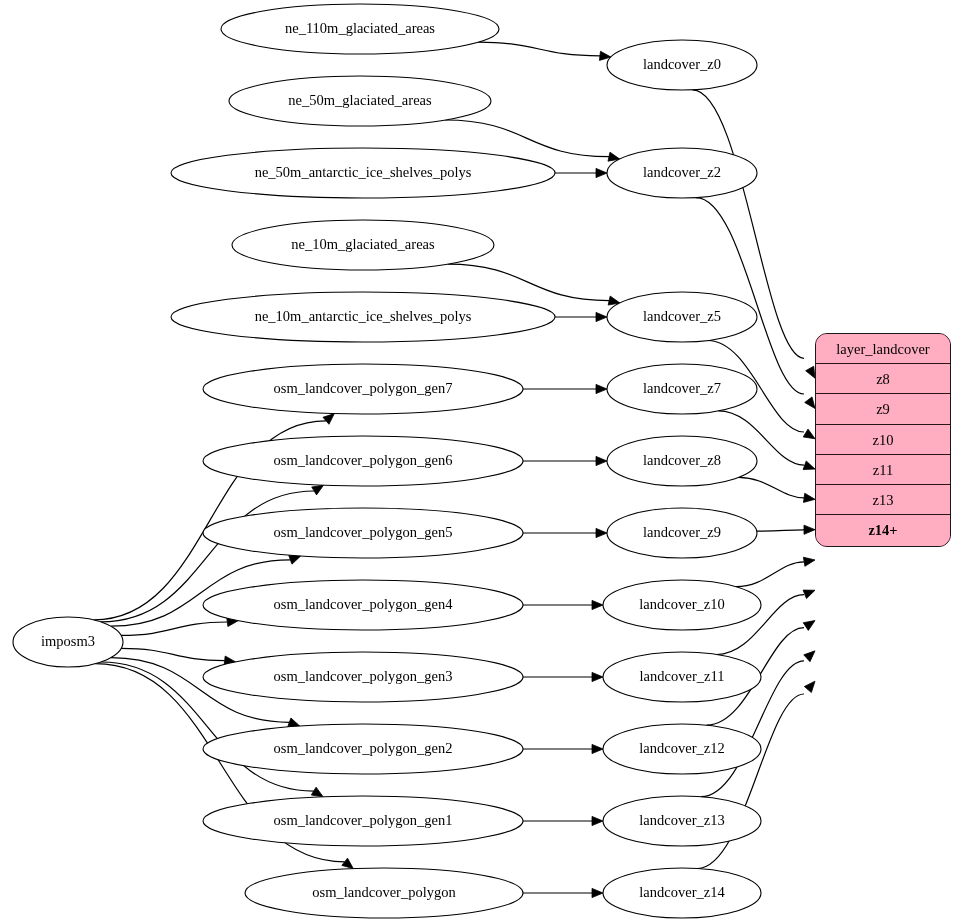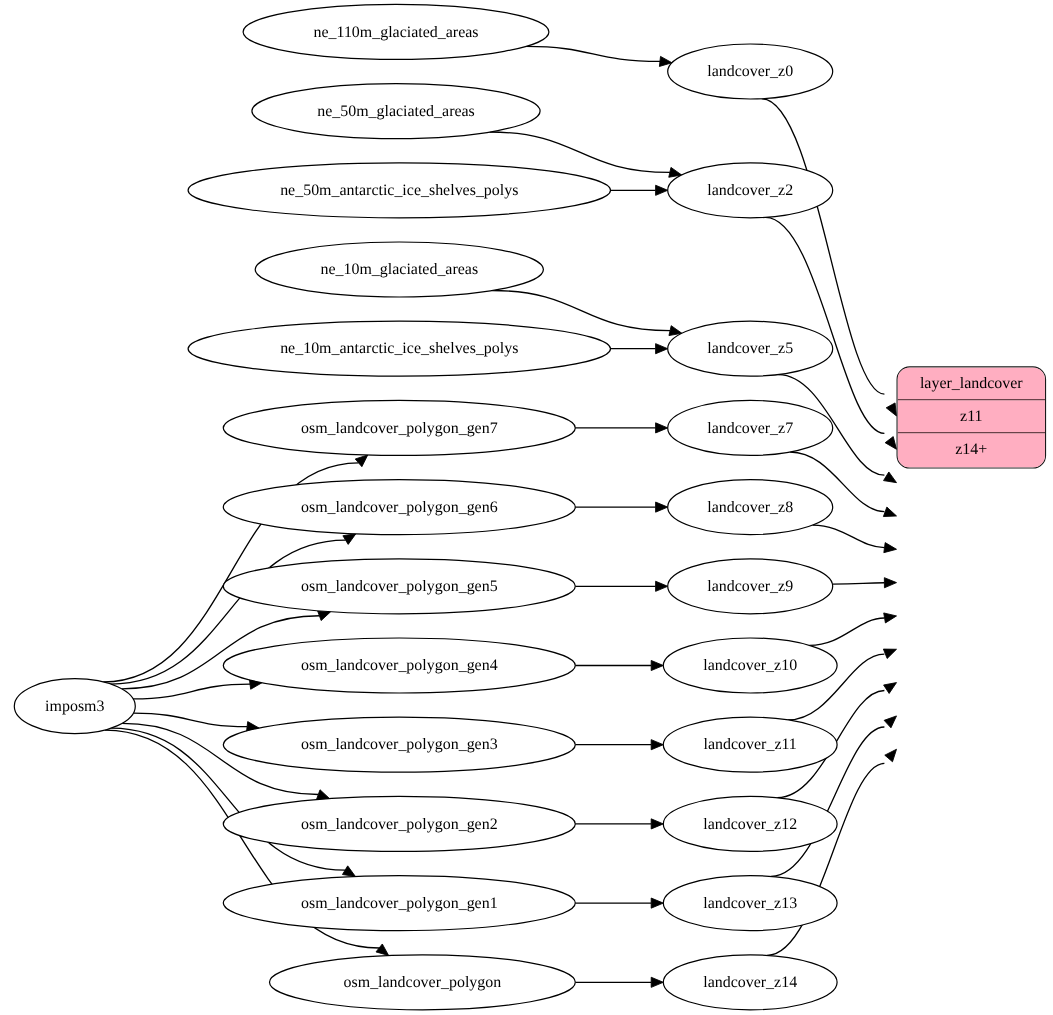--- a/index.html
+++ b/index.html
@@ -45,21 +45,21 @@
     stroke-width: 0.8;
   }
   
   #layer-table {
     position: absolute;
     left: 815px;
     top: 333px;
     width: 136px;
     border: 1.3px solid #1a1a1a;
     border-radius: 12px;
-    background: #e5e5e5;
+    background: #ec4899;
     box-sizing: border-box;
     overflow: hidden;
   }
   .table-cell {
     height: 30.3px;
     line-height: 30.3px;
     text-align: center;
     font-family: "Liberation Serif", "DejaVu Serif", serif;
     font-size: 14.5px;
     color: #000000;
@@ -67,20 +67,21 @@
     border-bottom: 1.3px solid #2b1416;
     box-sizing: border-box;
     white-space: nowrap;
   }
   .table-cell.header {
     height: 30px;
     line-height: 30px;
   }
   .table-cell.last {
     border-bottom: none;
+    font-weight: bold;
   }
 </style>
 </head>
 <body>
 
 <div id="canvas">
 
   <svg id="graph-svg" viewBox="0 0 957 923">
     <g id="edges-layer">
         <path class="edge-path" d="M478.1,42.2 C539.0,42.2 539.0,55.8 600.0,55.8"></path>
@@ -247,17 +248,21 @@
         </g>
         <g>
           <ellipse class="node-ellipse" cx="682" cy="893" rx="79" ry="25"></ellipse>
           <text class="node-label" x="682" y="894">landcover_z14</text>
         </g>
       </g>
   </svg>
 
   <div id="layer-table">
     <div class="table-cell header">layer_landcover</div>
+      <div class="table-cell">z8</div>
+      <div class="table-cell">z9</div>
+      <div class="table-cell">z10</div>
       <div class="table-cell">z11</div>
+      <div class="table-cell">z13</div>
       <div class="table-cell last">z14+</div>
     </div>
 
 </div>
 
 </body></html>

